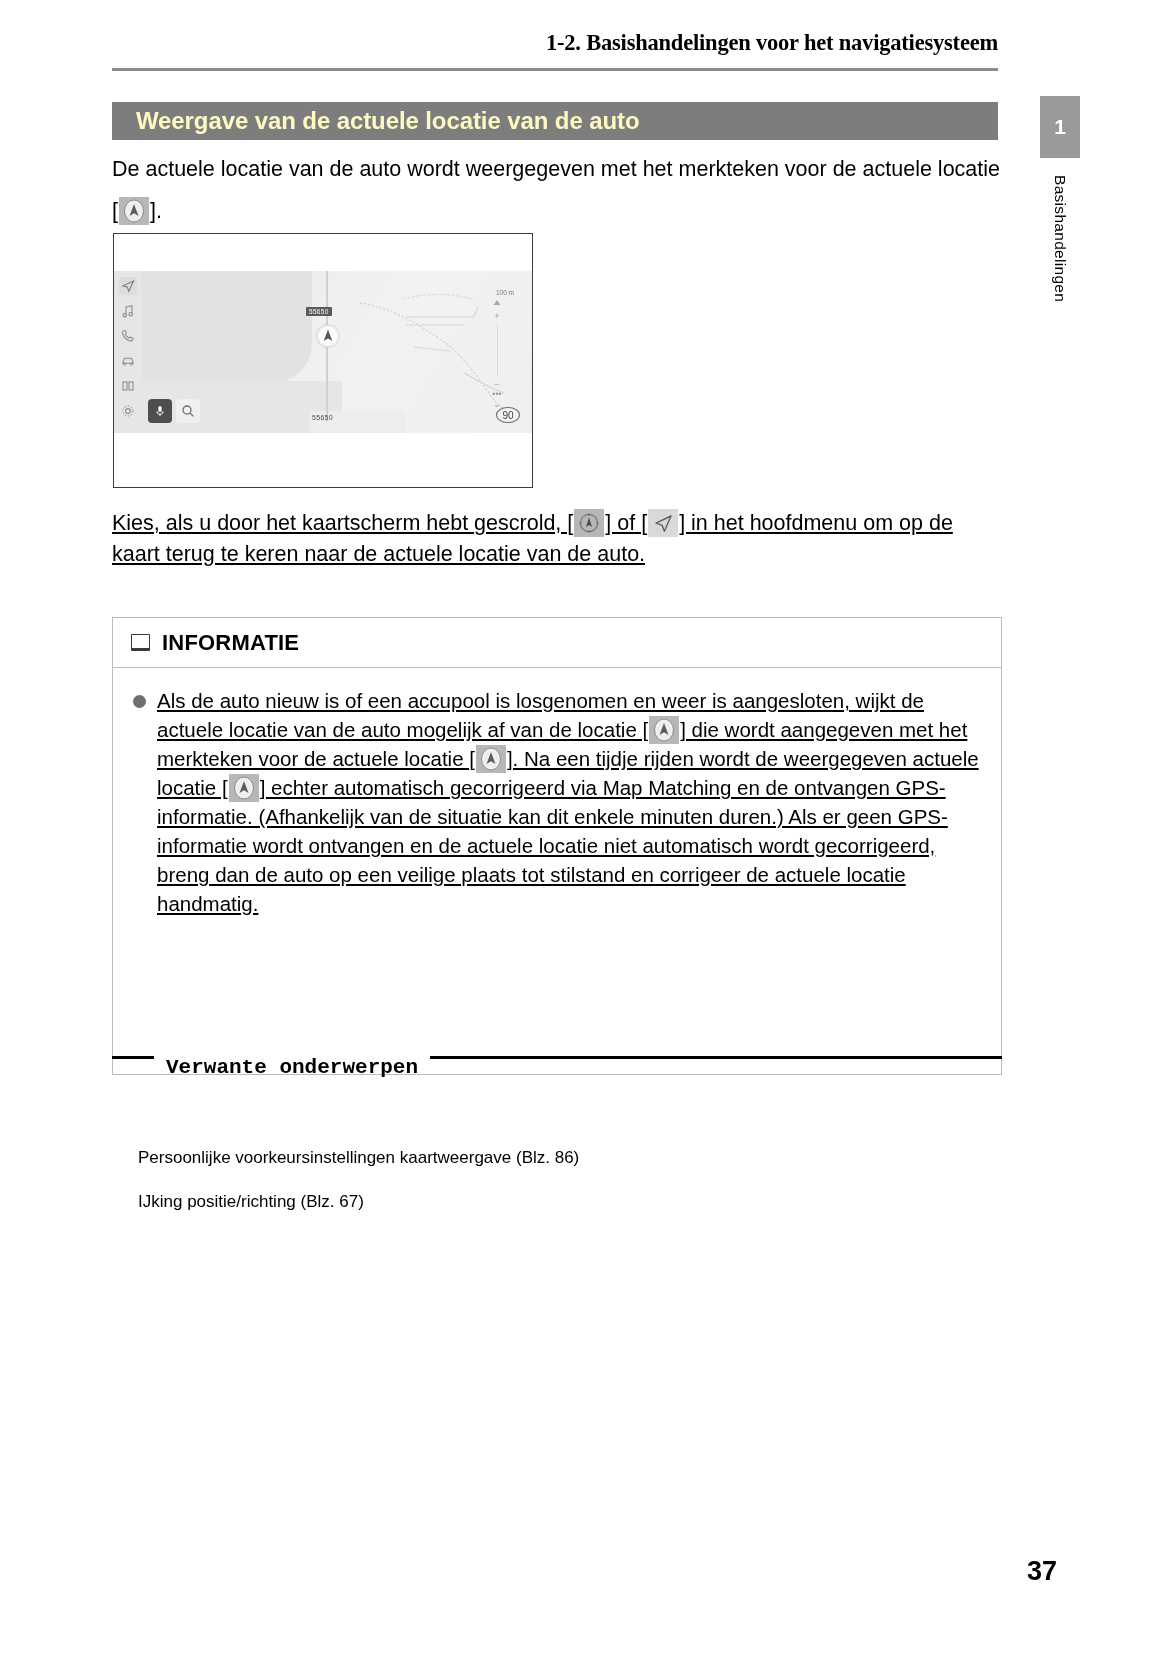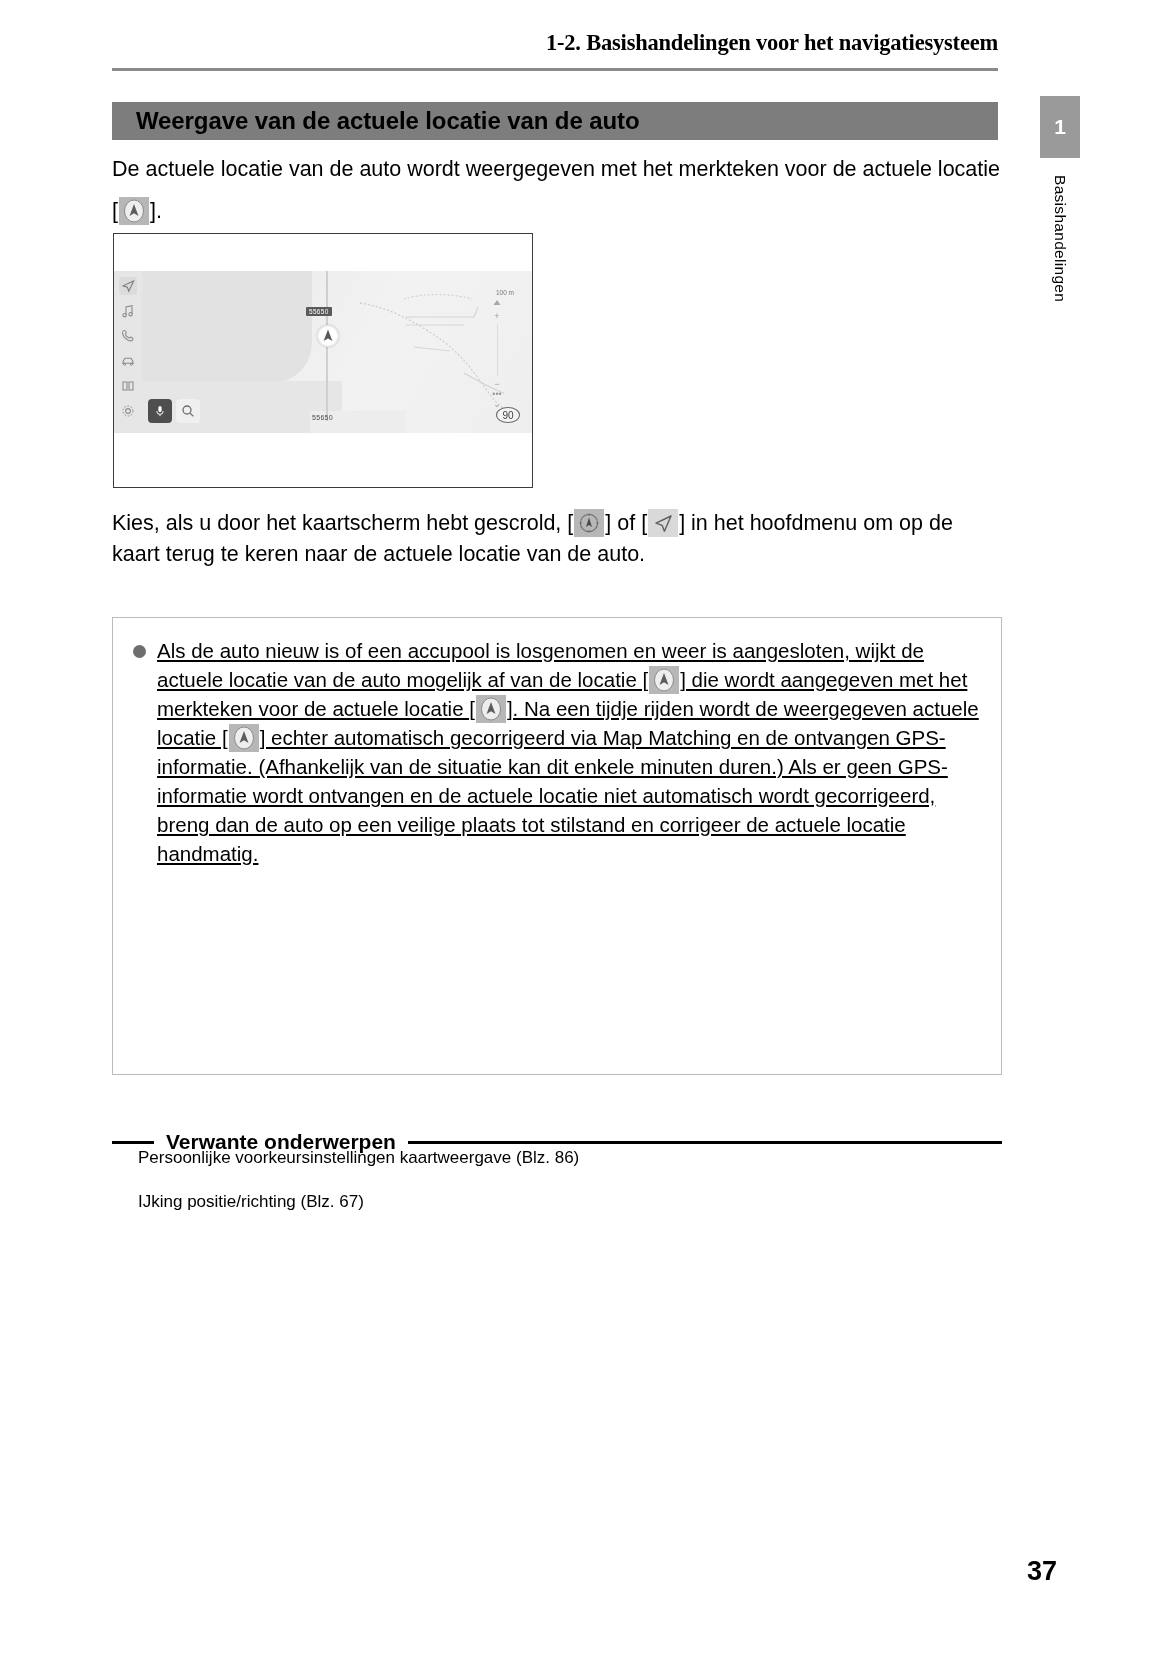--- a/index.html
+++ b/index.html
@@ -68,21 +68,21 @@
   }
 
   
   .section-bar {
     position: absolute;
     left: 112px;
     top: 102px;
     width: 886px;
     height: 38px;
     background: #7d7d7d;
-    color: #000000;
+    color: #fef9c3;
     display: flex;
     align-items: center;
   }
   .section-bar .title {
     padding-left: 24px;
     font-size: 24px;
     font-weight: bold;
     letter-spacing: -0.1px;
   }
 
@@ -244,20 +244,21 @@
   }
 
   
   .para-after {
     position: absolute;
     left: 112px;
     top: 508px;
     width: 892px;
     font-size: 21.5px;
     line-height: 31px;
+    text-decoration: underline;
   }
 
   
   .info-box {
     position: absolute;
     left: 112px;
     top: 617px;
     width: 890px;
     height: 458px;
     border: 1px solid #bcbcbc;
@@ -299,24 +300,24 @@
   }
   .bullet-text {
     font-size: 20.5px;
     line-height: 29px;
   }
 
   
   .rel-head {
     position: absolute;
     left: 112px;
-    top: 1130px;
+    top: 1056px;
     width: 890px;
     display: flex;
-    align-items: center;
+    font-family: Liberation Mono, monospace;
   }
   .rel-head .dash-l { width: 42px; height: 3px; background: #000; }
   .rel-head .rel-title {
     font-size: 21px; font-weight: bold;
     padding: 0 12px;
     white-space: nowrap;
   }
   .rel-head .dash-r { flex: 1; height: 3px; background: #000; }
 
   .rel-item {
@@ -461,20 +462,24 @@
   <span>Kies, als u door het kaartscherm hebt gescrold, [</span><span class="chip"><svg width="30" height="28" viewBox="0 0 30 28">
         <circle cx="15" cy="14" rx="9" r="8.6" fill="none" stroke="#6f6f6f" stroke-width="1.1"></circle>
         <path d="M15 4.4 V7 M15 21 V23.6 M5.4 14 H8 M22 14 H24.6" stroke="#6f6f6f" stroke-width="1.1"></path>
         <path d="M15 8.6 L18 18 L15 16 L12 18 Z" fill="#4a4a4a"></path>
       </svg></span><span>] of [</span><span class="chip light"><svg width="30" height="28" viewBox="0 0 30 28">
         <path d="M23 7 L8 14.2 L14.2 16.4 L16.4 22.2 Z" fill="none" stroke="#5e5e5e" stroke-width="1.4" stroke-linejoin="round"></path>
       </svg></span><span>] in het hoofdmenu om op de kaart terug te keren naar de actuele locatie van de auto.</span>
 </div>
 
 <div class="info-box">
+  <div class="info-head">
+    <div class="book-icon"></div>
+    <div class="label">INFORMATIE</div>
+  </div>
   <div class="info-body">
 
     <div class="bullet-row">
       <div class="bullet-dot"></div>
       <div class="bullet-text loose">
         <span>Als de auto nieuw is of een accupool is losgenomen en weer is aangesloten, wijkt de actuele locatie van de auto mogelijk af van de locatie [</span><span class="chip"><svg width="30" height="28" viewBox="0 0 30 28">
               <ellipse cx="15" cy="14" rx="9.5" ry="11" fill="#eeeeee" stroke="#8c8c8c" stroke-width="1"></ellipse>
               <path d="M15 7 L19.5 19 L15 16.2 L10.5 19 Z" fill="#5c5c5c"></path>
             </svg></span><span>] die wordt aangegeven met het merkteken voor de actuele locatie [</span><span class="chip"><svg width="30" height="28" viewBox="0 0 30 28">
               <ellipse cx="15" cy="14" rx="9.5" ry="11" fill="#eeeeee" stroke="#8c8c8c" stroke-width="1"></ellipse>

